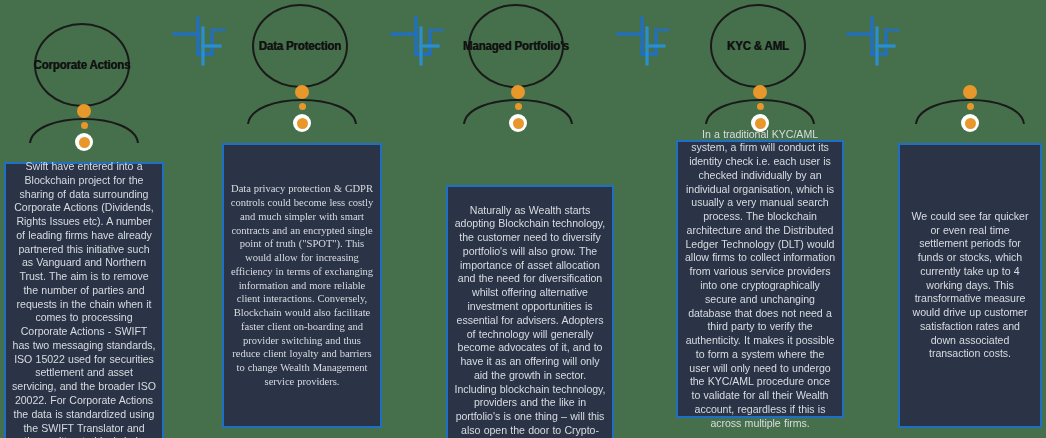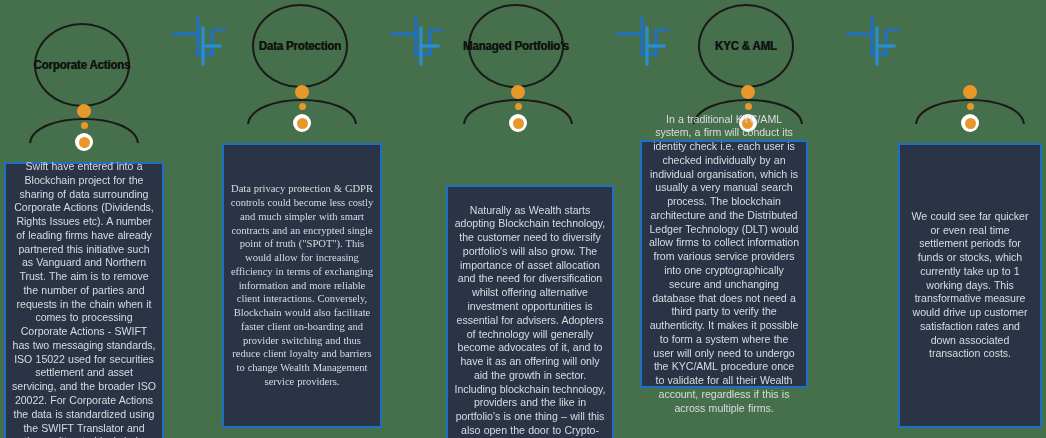--- a/index.html
+++ b/index.html
@@ -264,38 +264,38 @@
         <path d="M30 6 L30 42"></path>
         <path d="M30 42 L44 42"></path>
         <path d="M44 42 L44 18"></path>
         <path d="M44 18 L56 18" stroke="#2a6fa8"></path>
         <path d="M35 52 L35 16" stroke="#2a8fd0"></path>
         <path d="M35 34 L52 34" stroke="#2a8fd0"></path>
       </g>
     </svg>
   </div>
 
-  <div class="col" style="left:640px;width:168px;padding-left:47px;">
+  <div class="col" style="left:676px;width:168px;">
     <div class="circle-wrap">
       <div class="circle"></div>
       <div class="circle-title">KYC &amp; AML</div>
     </div>
     <div class="arc">
       <svg width="116" height="44" viewBox="0 0 116 44">
           <path d="M4 44 C 8 12, 108 12, 112 44" fill="none" stroke="#1a1a1a" stroke-width="2"></path>
         </svg>
     </div>
     <div class="dots">
       <div class="dot-big"></div>
       <div class="dot-small"></div>
       <div class="dot-ring">
           <i></i>
         </div>
     </div>
-    <div class="panel" style="left:0px;top:140px;width:168px;height:248px;align-items:center;">
+    <div class="panel" style="left:0px;top:140px;width:168px;height:278px;align-items:center;">
       <p>In a traditional KYC/AML system, a firm will conduct its identity check i.e. each user is checked individually by an individual organisation, which is usually a very manual search process. The blockchain architecture and the Distributed Ledger Technology (DLT) would allow firms to collect information from various service providers into one cryptographically secure and unchanging database that does not need a third party to verify the authenticity. It makes it possible to form a system where the user will only need to undergo the KYC/AML procedure once to validate for all their Wealth account, regardless if this is across multiple firms.</p>
     </div>
   </div>
 
   <div class="linkicon" style="left:842px;">
     <svg width="62" height="62" viewBox="0 0 62 62">
       <g stroke="#1f6fc4" stroke-width="3.2" fill="none" stroke-linecap="square">
         <path d="M6 22 L30 22"></path>
         <path d="M30 6 L30 42"></path>
         <path d="M30 42 L44 42"></path>
@@ -314,17 +314,17 @@
         </svg>
     </div>
     <div class="dots">
       <div class="dot-big"></div>
       <div class="dot-small"></div>
       <div class="dot-ring">
           <i></i>
         </div>
     </div>
     <div class="panel" style="left:0px;top:143px;width:144px;height:285px;">
-      <p>We could see far quicker or even real time settlement periods for funds or stocks, which currently take up to 1 working days. This transformative measure would drive up customer satisfaction rates and down associated transaction costs.</p>
+      <p>We could see far quicker or even real time settlement periods for funds or stocks, which currently take up to 4 working days. This transformative measure would drive up customer satisfaction rates and down associated transaction costs.</p>
     </div>
   </div>
 
 </div>
 
 </body></html>

